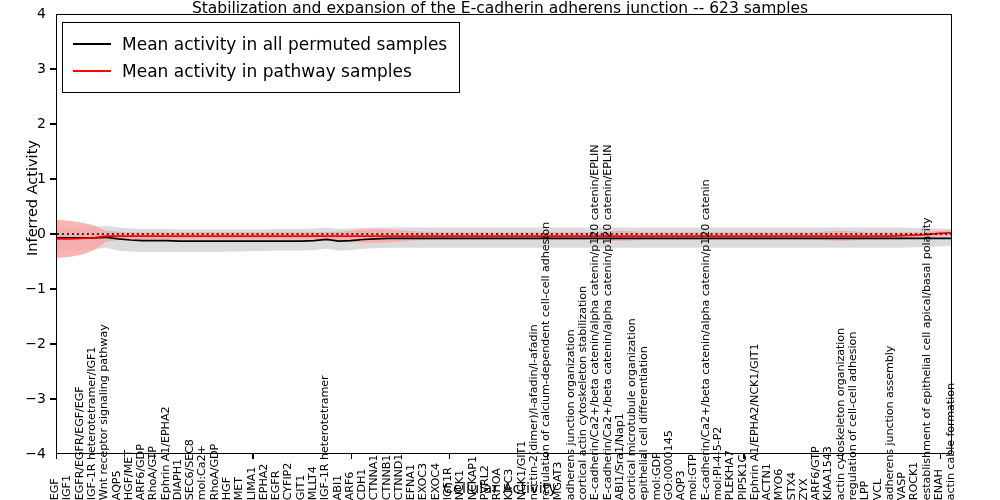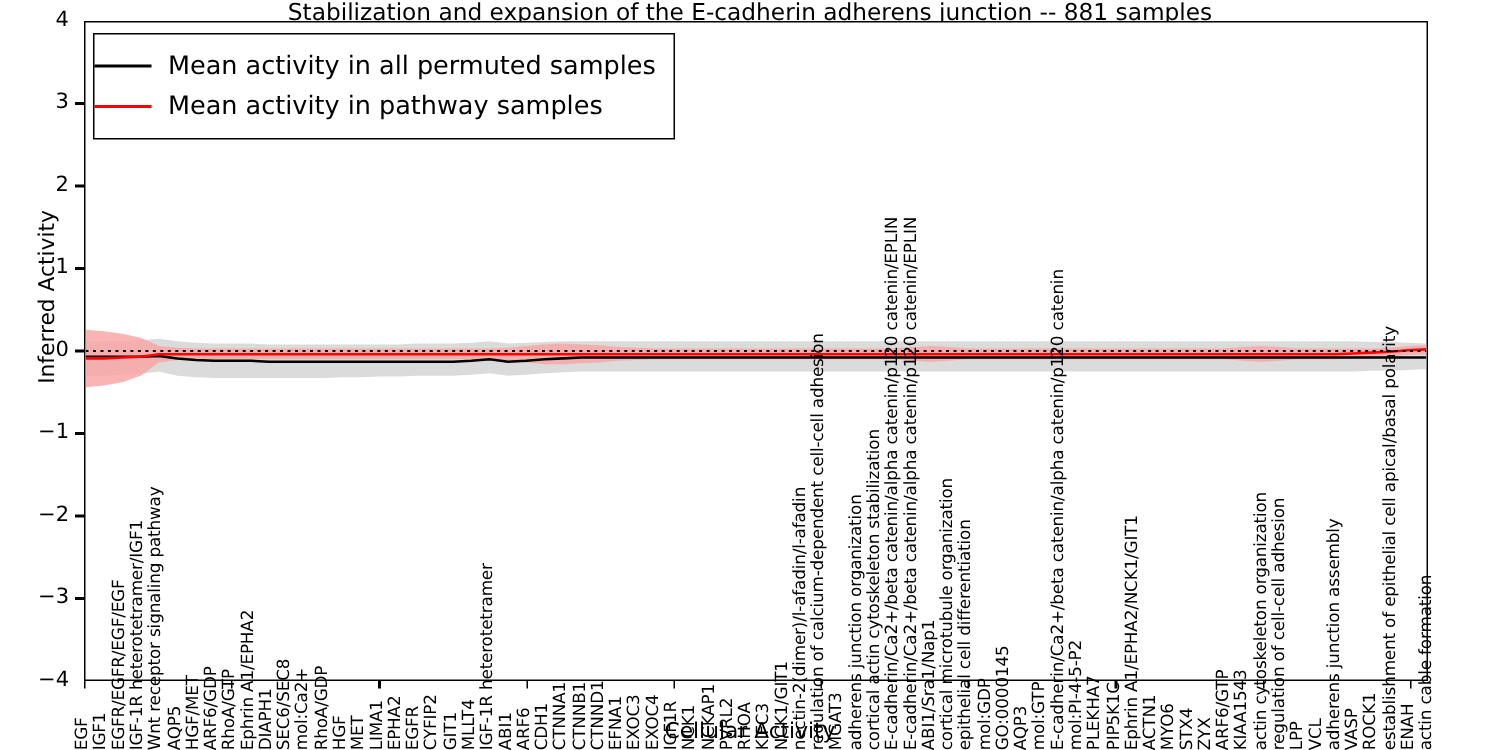--- a/index.html
+++ b/index.html
@@ -70,33 +70,33 @@
     letter-spacing:-0.1px;
   }
   .xtick-mark{position:absolute;top:0;width:1.2px;height:5px;background:#000;}
 
   
   #legend{
     position:absolute;
     left:62px;top:22px;
     border:1.6px solid #000;
     background:#fff;
-    padding:7px 12px 8px 0;
+    padding:7px 12px 8px 10px;
     box-sizing:border-box;
   }
   .legend-row{display:flex;align-items:center;height:27px;}
   .legend-swatch{width:38px;height:0;border-top-width:2px;border-top-style:solid;margin-right:11px;}
   .legend-text{font-size:17px;color:#000;white-space:nowrap;}
 </style>
 </head>
 <body>
 
 <div id="figure">
 
-  <div id="chart-title">Stabilization and expansion of the E-cadherin adherens junction -- 881 samples</div>
+  <div id="chart-title">Stabilization and expansion of the E-cadherin adherens junction -- 623 samples</div>
 
   <div id="ylabel">Inferred Activity</div>
 
   <div id="ytick-container">
       <div class="ytxt" style="top: 445px;">−4</div>
       <div class="ytxt" style="top: 390px;">−3</div>
       <div class="ytick-mark" style="top: 398.3px;"></div>
       <div class="ytick-inner" style="top: 398.3px;"></div>
       <div class="ytxt" style="top: 335px;">−2</div>
       <div class="ytick-mark" style="top: 343.3px;"></div>

